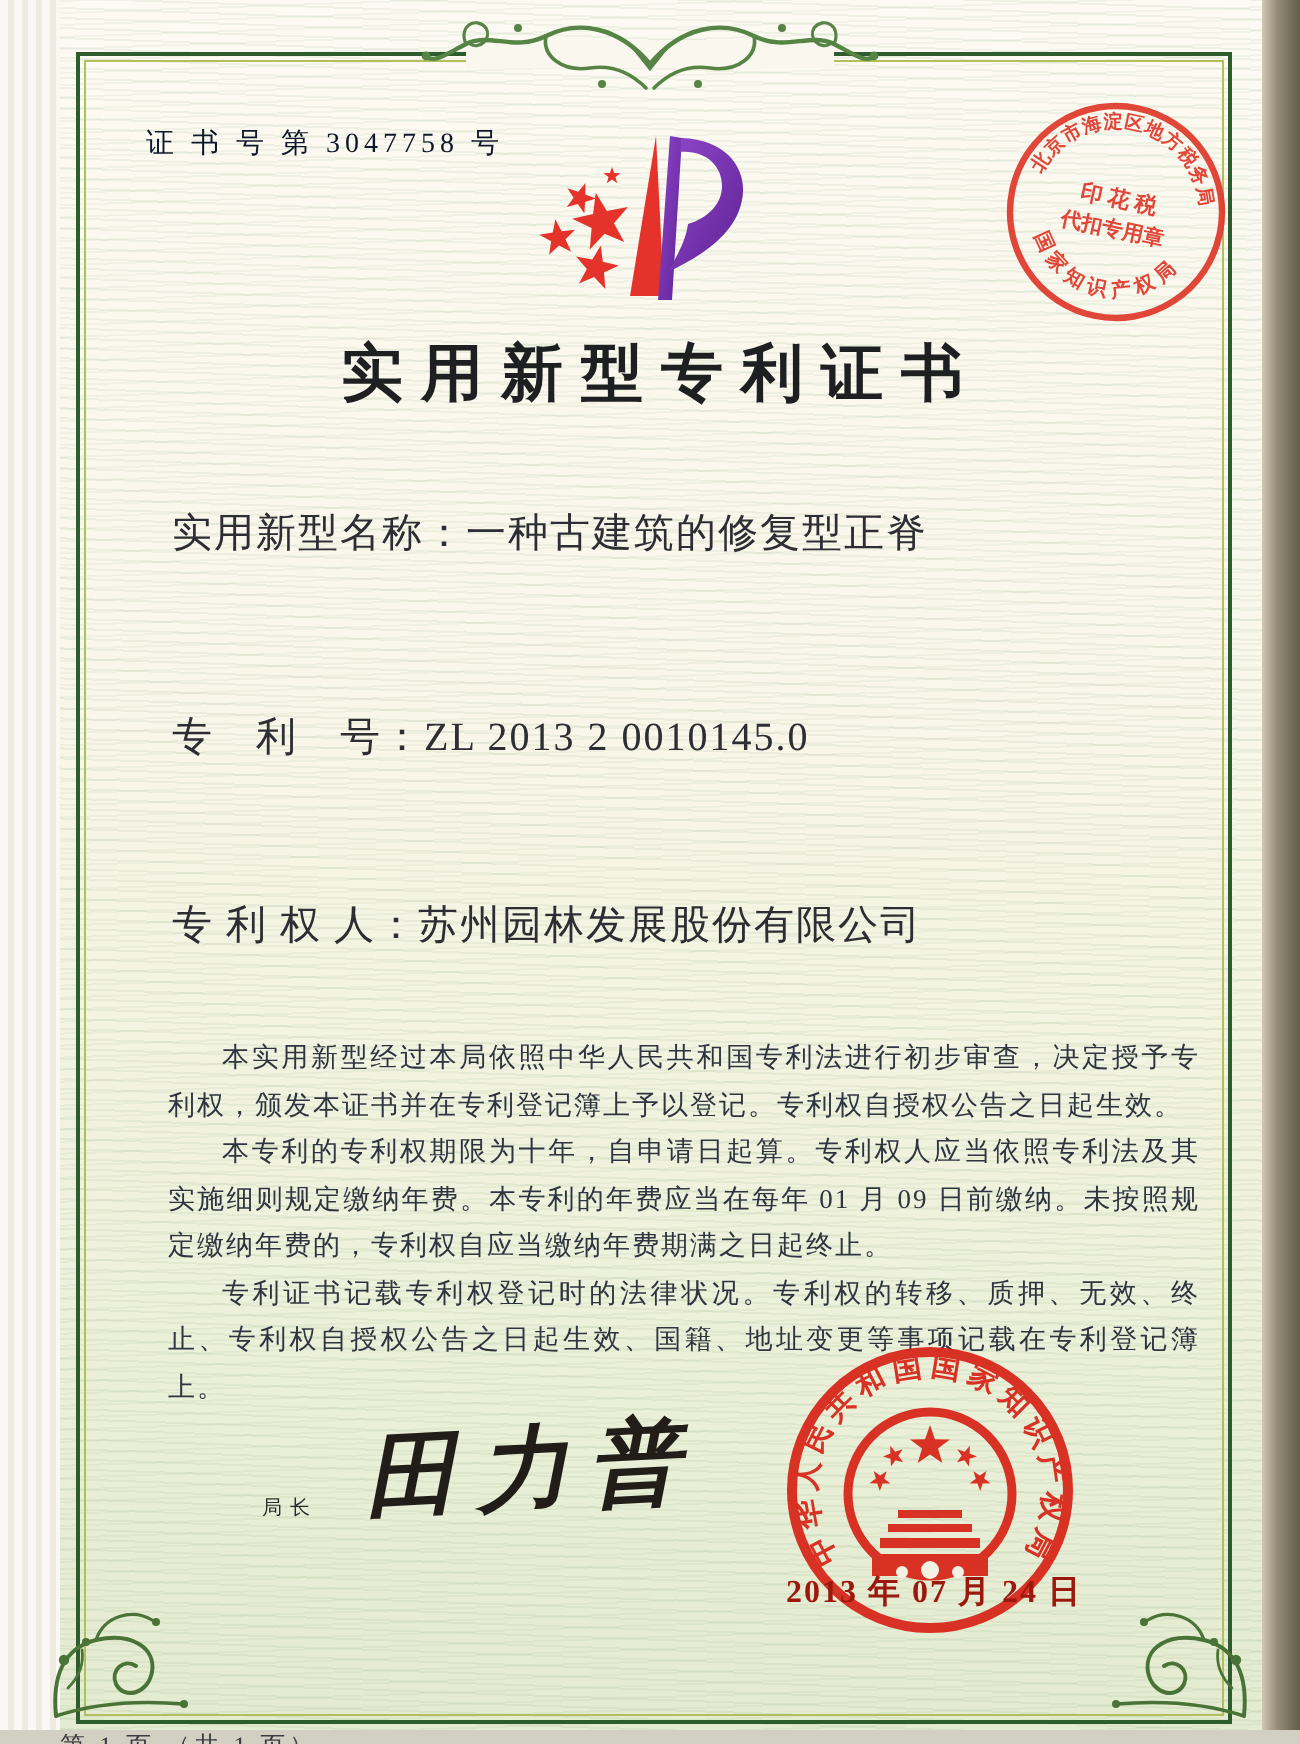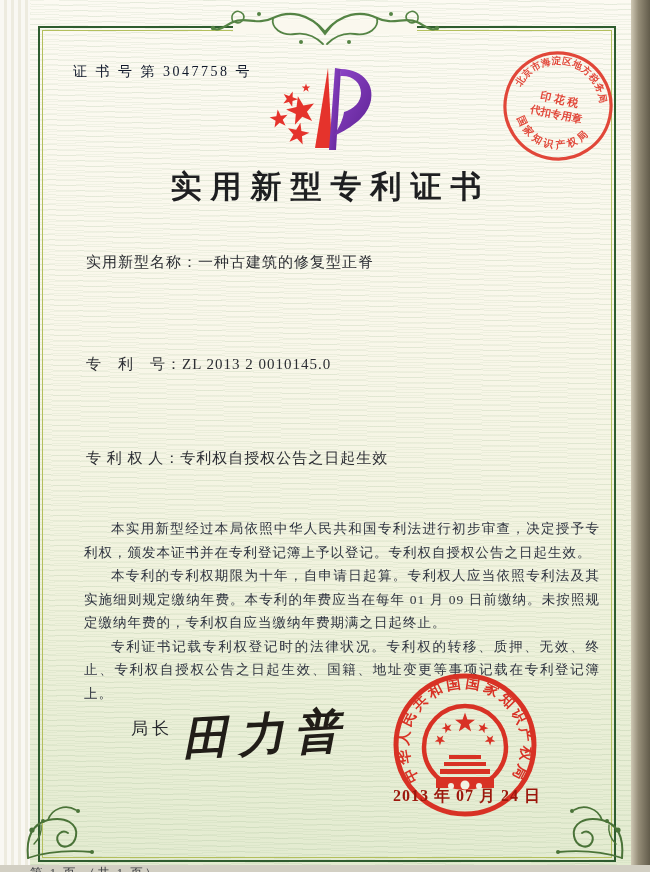--- a/index.html
+++ b/index.html
@@ -18,26 +18,26 @@
       repeating-linear-gradient(2deg, rgba(120,160,110,0.10) 0 1px, rgba(0,0,0,0) 1px 5px),
       repeating-linear-gradient(178deg, rgba(120,160,110,0.08) 0 1px, rgba(0,0,0,0) 1px 6px),
       linear-gradient(180deg,#fcfaf2 0%,#f9f7ea 38%,#f0f2dd 68%,#e3ebd0 100%);}
   .frame{position:absolute;left:38px;top:26px;width:574px;height:832px;
     border:2px solid #2e5c2e;}
   .frame::before{content:"";position:absolute;inset:2px;border:1px solid #b3bf5c;}
   .txt{position:absolute;color:#33353a;}
   .cert-no{left:73px;top:63px;font-size:14px;letter-spacing:2.5px;color:#0f172a;}
   .title{left:30px;top:166px;width:601px;text-align:center;font-size:31px;
     font-weight:bold;letter-spacing:9px;color:#1e1f21;}
-  .field{left:86px;font-size:15px;letter-spacing:1px;color:#2c2e33;white-space:nowrap;}
+  .field{left:86px;font-size:20px;letter-spacing:1px;color:#2c2e33;white-space:nowrap;}
   .f1{top:253px}.f2{top:306px}.f3{top:355px}.f4{top:402px}.f5{top:449px}.f6{top:493px}
   .body-text{position:absolute;left:84px;top:517px;width:516px;}
   .body-text p{margin:0;font-size:13.5px;line-height:23.5px;letter-spacing:1px;
     text-indent:2em;text-align:justify;color:#2f3440;}
-  .director{left:131px;top:717px;font-size:17px;letter-spacing:4px;color:#2a2c30;}
+  .director{left:131px;top:747px;font-size:10px;letter-spacing:4px;color:#2a2c30;}
   .sig{left:182px;top:704px;font-size:46px;font-style:italic;font-weight:600;
     letter-spacing:10px;color:#211d18;transform:rotate(-3deg);}
   .seal-date{left:392px;top:786px;width:150px;text-align:center;font-size:16px;
     font-weight:bold;color:#9c170c;letter-spacing:1px;}
   .footer{left:30px;top:823px;width:475px;text-align:left;font-size:12.5px;
     letter-spacing:2px;color:#3a3c40;margin-top:42px;}
   svg{position:absolute;overflow:visible;}
   .logo-svg{left:268px;top:60px;}
   .stamp-svg{left:498px;top:46px;transform:rotate(12deg);opacity:.93;}
   .seal-svg{left:389px;top:669px;opacity:.95;}
@@ -146,21 +146,21 @@
 
   <div class="txt title">实用新型专利证书</div>
 
   <div class="txt field f1">
     <span>实用新型名称：</span><span>一种古建筑的修复型正脊</span>
   </div>
   <div class="txt field f3">
     <span>专　利　号：</span><span>ZL 2013 2 0010145.0</span>
   </div>
   <div class="txt field f5">
-    <span>专 利 权 人：</span><span>专利权自授权公告之日起生效</span>
+    <span>专 利 权 人：</span><span>苏州园林发展股份有限公司</span>
   </div>
 
   <div class="body-text">
     <p>本实用新型经过本局依照中华人民共和国专利法进行初步审查，决定授予专利权，颁发本证书并在专利登记簿上予以登记。专利权自授权公告之日起生效。</p>
     <p>本专利的专利权期限为十年，自申请日起算。专利权人应当依照专利法及其实施细则规定缴纳年费。本专利的年费应当在每年 01 月 09 日前缴纳。未按照规定缴纳年费的，专利权自应当缴纳年费期满之日起终止。</p>
     <p>专利证书记载专利权登记时的法律状况。专利权的转移、质押、无效、终止、专利权自授权公告之日起生效、国籍、地址变更等事项记载在专利登记簿上。</p>
   </div>
 
   <div class="txt director">局长</div>
   <div class="txt sig">田力普</div>

